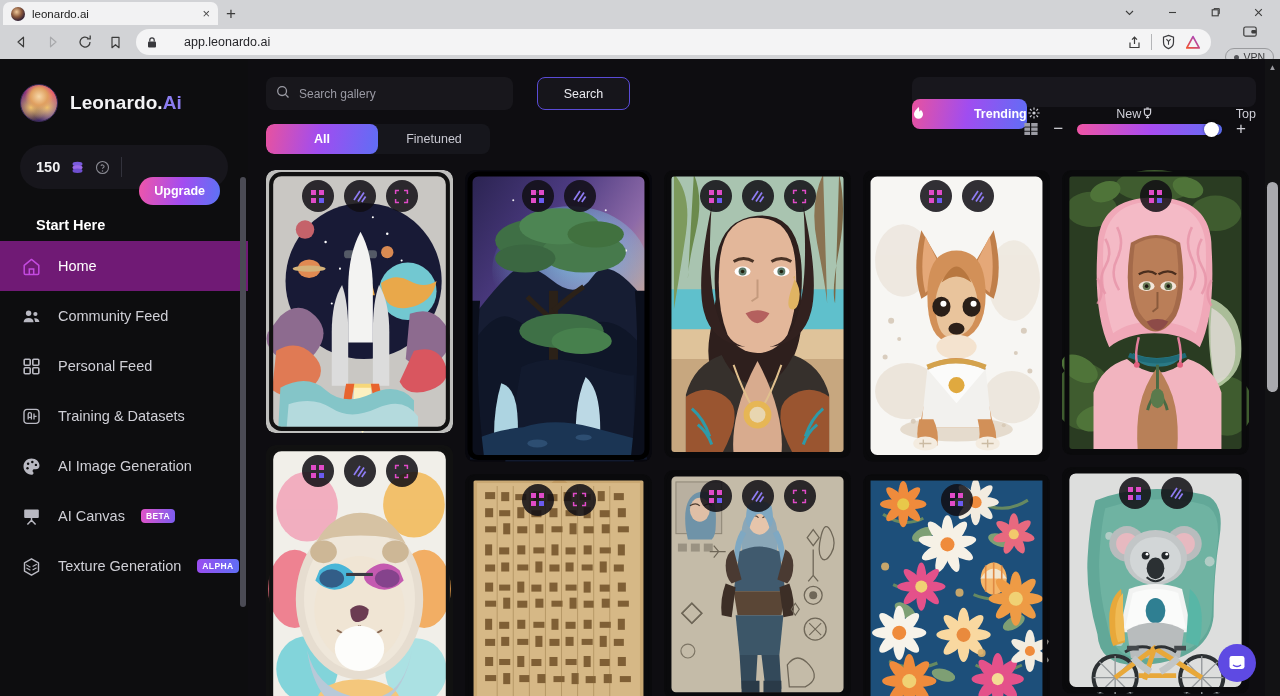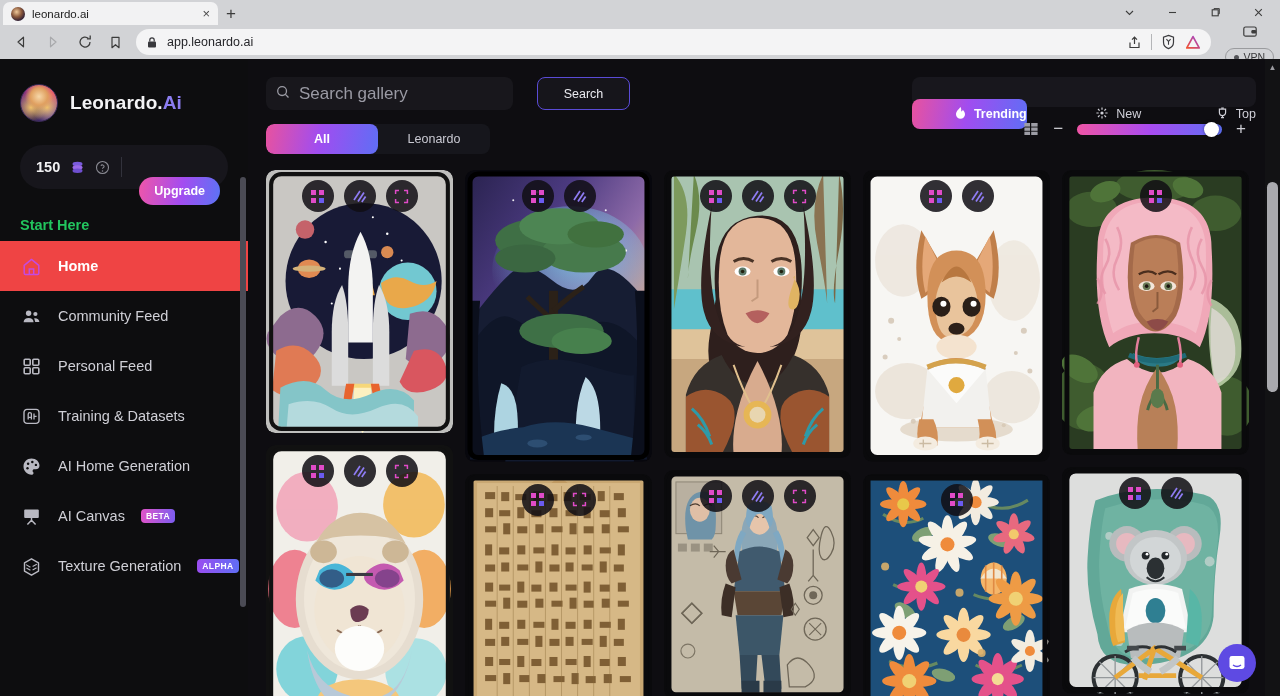--- a/index.html
+++ b/index.html
@@ -40,21 +40,21 @@
   .navbar {
     height: 34px; background: #d2d3d6; display: flex; align-items: center;
     padding: 0 6px; gap: 2px; flex: 0 0 34px;
   }
   .navbtn { width: 30px; height: 28px; display: flex; align-items: center; justify-content: center;
             color: #3c3c3c; cursor: pointer; }
   .navbtn.disabled { color: #a8a9ac; }
   .bookmark-btn { width: 26px; height: 28px; display:flex; align-items:center; justify-content:center; color:#3c3c3c; cursor:pointer;}
   .omnibox {
     flex: 1; height: 26px; background: #f4f4f5; border-radius: 13px;
-    display: flex; align-items: center; padding: 0 10px; gap: 9px; margin: 0 6px;
+    display: flex; align-items: center; padding: 0 10px; gap: 26px; margin: 0 6px;
   }
   .omni-url { font-size: 12.5px; color: #26262a; flex: 1; }
   .omni-right { display: flex; align-items: center; gap: 9px; }
   .divider-v { width: 1px; height: 16px; background: #b4b5b8; }
   .toolbar-right { display: flex; align-items: center; gap: 4px; padding-left: 6px; flex-direction: column;}
   .tb-ico { width: 26px; height: 26px; display: flex; align-items: center; justify-content: center;
             color: #3c3c3c; cursor: pointer; }
   .vpn-pill {
     display: flex; align-items: center; gap: 4px; border: 1px solid #9a9b9e;
     border-radius: 11px; padding: 2px 8px; font-size: 10.5px; color: #3a3a3c; cursor: pointer;
@@ -89,27 +89,27 @@
   .credit-num { font-size: 14.5px; font-weight: bold; color: #f1f1f3; }
   .coins { width: 17px; height: 15px; flex: 0 0 17px; }
   .help-ico { color: #8a8a93; display: flex; cursor: pointer;}
   .credits .sep { width: 1px; height: 20px; background: #32323c; margin: 0 2px; }
   .upgrade-btn {
     margin-left: auto; height: 28px; border-radius: 14px; padding: 0 15px;
     display: flex; align-items: center; font-size: 12.5px; font-weight: bold; color: #fff;
     background: linear-gradient(100deg, #f056a8 0%, #a44cf0 52%, #5a74f5 100%); cursor: pointer; margin-top: 48px;
   }
 
-  .section-title { font-size: 14.5px; color: #22c55e; font-weight: bold; padding: 0 20px; margin-top: 28px; margin-bottom: 8px; }
+  .section-title { font-size: 14.5px; color: #ffffff; font-weight: bold; padding: 0 36px; margin-top: 28px; margin-bottom: 8px; }
   .navlist { display: flex; flex-direction: column; }
   .navitem {
     height: 50px; display: flex; align-items: center; gap: 16px; padding: 0 20px;
     color: #cfcfd6; font-size: 14.5px; cursor: pointer; position: relative;
   }
-  .navitem.active { background: #ef4444; font-weight: bold; }
+  .navitem.active { background: #701a75; }
   .navitem.active .nav-label { color: #ffffff; }
   .nav-ico { width: 22px; height: 22px; flex: 0 0 22px; display: flex; align-items: center; justify-content: center; color: #b9b9c2; }
   .navitem.active .nav-ico { color: #c44ae0; }
   .nav-label { white-space: nowrap; }
   .badge {
     font-size: 8.5px; font-weight: bold; color: #fff; border-radius: 4px; padding: 2px 5px;
     letter-spacing: .4px;
   }
   .badge.beta { background: linear-gradient(95deg,#e153c8,#7b5cf0); }
   .badge.alpha { background: linear-gradient(95deg,#9b4df0,#5f6ef5); }
@@ -124,21 +124,21 @@
   .toolbar-row { display: flex; align-items: flex-start; gap: 0; }
   .search-col { display: flex; flex-direction: column; gap: 14px; }
   .search-row { display: flex; align-items: center; gap: 24px; }
   .search-box {
     width: 247px; height: 33px; background: #18171c; border-radius: 8px;
     display: flex; align-items: center; padding: 0 10px; gap: 9px;
   }
   .search-box svg { color: #9b9ba4; flex: 0 0 auto; }
   .search-box input {
     background: transparent; border: 0; outline: none; color: #e6e6ea;
-    font-size: 17px; font-family: "Liberation Sans", sans-serif; width: 100%;
+    font-size: 12px; font-family: "Liberation Sans", sans-serif; width: 100%;
   }
   .search-box input::placeholder { color: #9a9aa4; }
   .search-btn {
     width: 93px; height: 33px; border-radius: 8px; background: #16151b;
     border: 1px solid #5a4bd6; color: #eaeaf0; font-size: 12.5px;
     display: flex; align-items: center; justify-content: center; cursor: pointer;
   }
   .segmented {
     height: 30px; background: #16161c; border-radius: 8px; display: inline-flex; padding: 0; overflow: hidden; width: 224px;
   }
@@ -149,21 +149,21 @@
   .seg.on {
     background: linear-gradient(100deg, #e8529f 0%, #a04df0 48%, #5f6ef5 100%);
     color: #fff; border-radius: 8px; font-weight: 600;
   }
 
   .right-col { margin-left: auto; display: flex; flex-direction: column; align-items: flex-end; gap: 13px; }
   .sortbar {
     height: 30px; background: #18171d; border-radius: 8px; display: flex; align-items: center; width: 344px;
   }
   .sort {
-    flex: 1; height: 30px; display: flex; align-items: center; justify-content: flex-end; gap: 7px;
+    flex: 1; height: 30px; display: flex; align-items: center; justify-content: space-between; gap: 7px;
     font-size: 12.5px; color: #cfcfd7; cursor: pointer; border-radius: 8px; margin-top: 44px;
   }
   .sort.on {
     background: linear-gradient(100deg, #e8529f 0%, #a04df0 48%, #5f6ef5 100%);
     color: #fff; font-weight: 600;
   }
   .zoomrow { display: flex; align-items: center; gap: 14px; padding-right: 10px; }
   .zicon { color: #9d9da6; cursor: pointer; display: flex; }
   .zminus, .zplus { color: #cfcfd6; font-size: 17px; line-height: 1; cursor: pointer; user-select: none; }
   .slider { width: 145px; height: 12px; position: relative; cursor: pointer; }
@@ -399,21 +399,21 @@
         <div class="navitem">
           <span class="nav-ico">
             <svg width="21" height="21" viewBox="0 0 21 21">
                 <path d="M10.5 2.6c4.6 0 8 3.2 8 7.2 0 2.5-2 3.5-3.6 3.5h-1.6c-1 0-1.7.7-1.7 1.6 0 .5.2.8.5 1.2.3.4.4.7.4 1.1 0 .9-.8 1.5-1.9 1.5-4.5 0-8.1-3.6-8.1-8.1S6 2.6 10.5 2.6z" fill="currentColor"></path>
                 <circle cx="7.1" cy="7.7" r="1.25" fill="#0d0d0f"></circle>
                 <circle cx="11.3" cy="6.1" r="1.25" fill="#0d0d0f"></circle>
                 <circle cx="14.9" cy="8.9" r="1.2" fill="#0d0d0f"></circle>
                 <circle cx="6.5" cy="12.3" r="1.2" fill="#0d0d0f"></circle>
               </svg>
           </span>
-          <span class="nav-label">AI Home Generation</span>
+          <span class="nav-label">AI Image Generation</span>
         </div>
 
         <div class="navitem">
           <span class="nav-ico">
             <svg width="21" height="21" viewBox="0 0 21 21">
                 <rect x="3.2" y="3.6" width="14.6" height="8.4" rx="1" fill="currentColor"></rect>
                 <path d="M10.5 12v2.2M10.5 14.2L6.4 18.4M10.5 14.2l4.1 4.2" stroke="currentColor" stroke-width="1.5" fill="none"></path>
               </svg>
           </span>
           <span class="nav-label">AI Canvas</span>
@@ -449,21 +449,21 @@
                       <circle cx="6.1" cy="6.1" r="4.4" fill="none" stroke="currentColor" stroke-width="1.3"></circle>
                       <path d="M9.4 9.4l3.1 3.1" stroke="currentColor" stroke-width="1.3"></path>
                     </svg>
                 </span>
                 <input type="text" placeholder="Search gallery" style="">
               </div>
               <div class="search-btn">Search</div>
             </div>
             <div class="segmented">
               <div class="seg on">All</div>
-              <div class="seg">Leonardo</div>
+              <div class="seg">Finetuned</div>
             </div>
           </div>
 
           <div class="right-col">
             <div class="sortbar">
               <div class="sort on">
                 <span>
                   <svg width="13" height="14" viewBox="0 0 13 14">
                       <path d="M6.5 1C4.8 3.3 2 5.1 2 8.3a4.5 4.5 0 0 0 9 0c0-2-1.1-3.2-2.2-4.6-.3 1-1 1.7-1.7 1.7.4-1.4.1-3-0.6-4.4z" fill="#fff"></path>
                     </svg>

